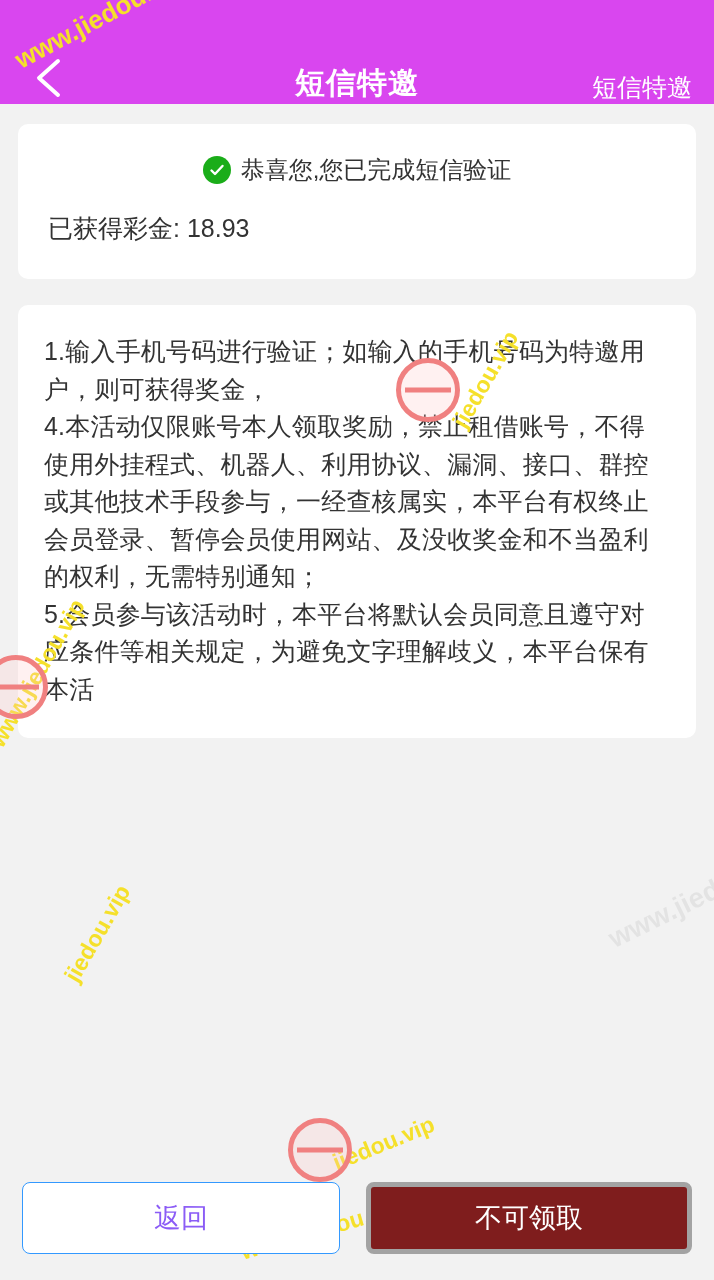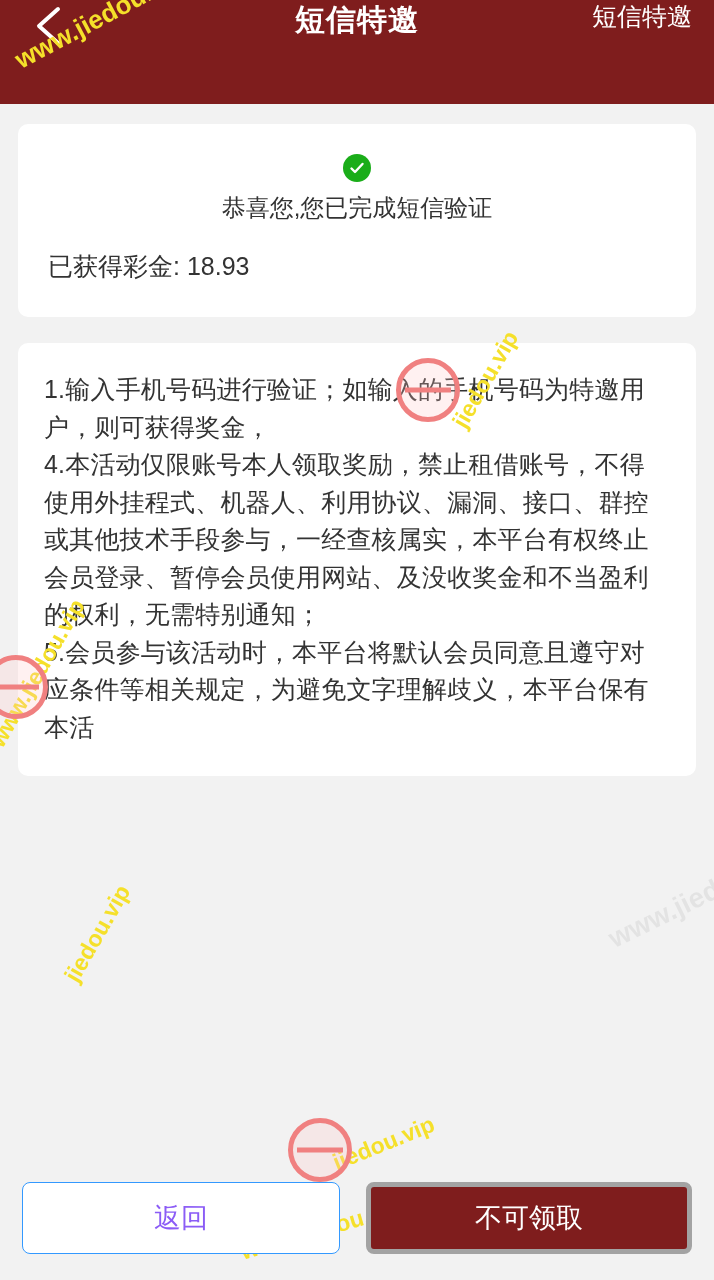--- a/index.html
+++ b/index.html
@@ -12,23 +12,23 @@
     background: #f2f2f2;
     font-family: "Liberation Sans", sans-serif;
     -webkit-font-smoothing: antialiased;
     overflow: hidden;
     position: relative;
   }
 
   
   .header {
     height: 104px;
-    background: #7f1d1d;
-    display: flex;
-    align-items: flex-start;
+    background: #d946ef;
+    display: flex;
+    align-items: flex-end;
     position: relative;
     box-sizing: border-box;
     padding: 0 22px;
   }
   .back-btn {
     width: 52px;
     height: 52px;
     display: flex;
     align-items: center;
     justify-content: center;
@@ -62,21 +62,20 @@
   }
   .status-card {
     margin-top: 20px;
     padding: 30px 30px 34px 30px;
   }
   .status-row {
     display: flex;
     align-items: center;
     justify-content: center;
     gap: 10px;
-    flex-direction: column;
   }
   .check-icon {
     width: 28px;
     height: 28px;
     border-radius: 50%;
     background: #1aad19;
     display: inline-flex;
     align-items: center;
     justify-content: center;
     flex: 0 0 auto;

